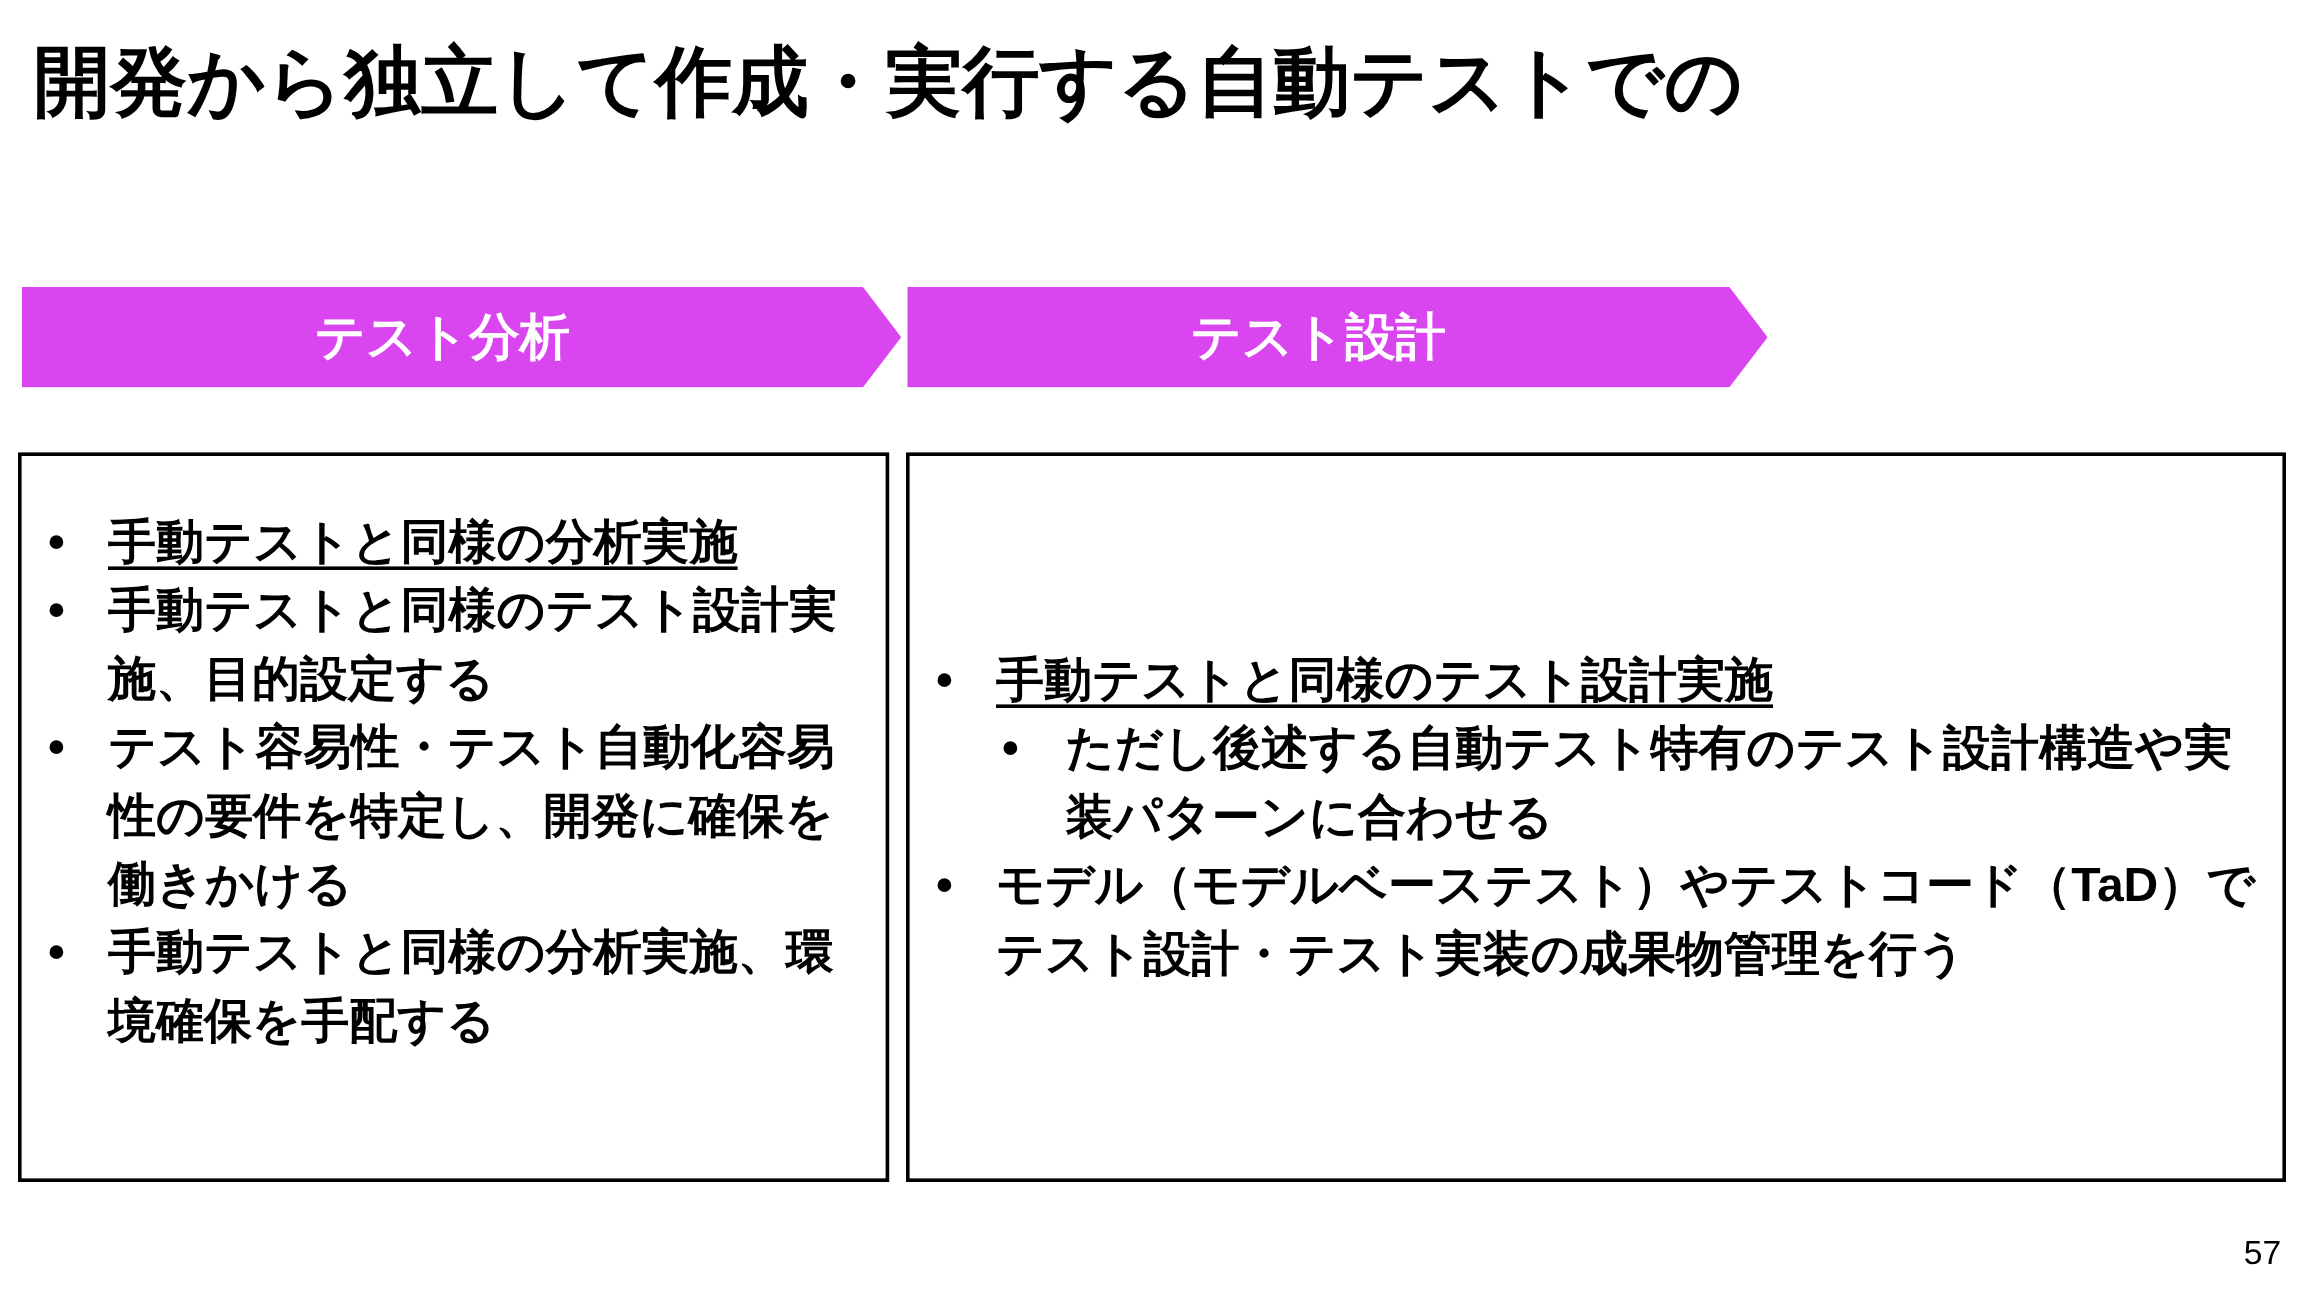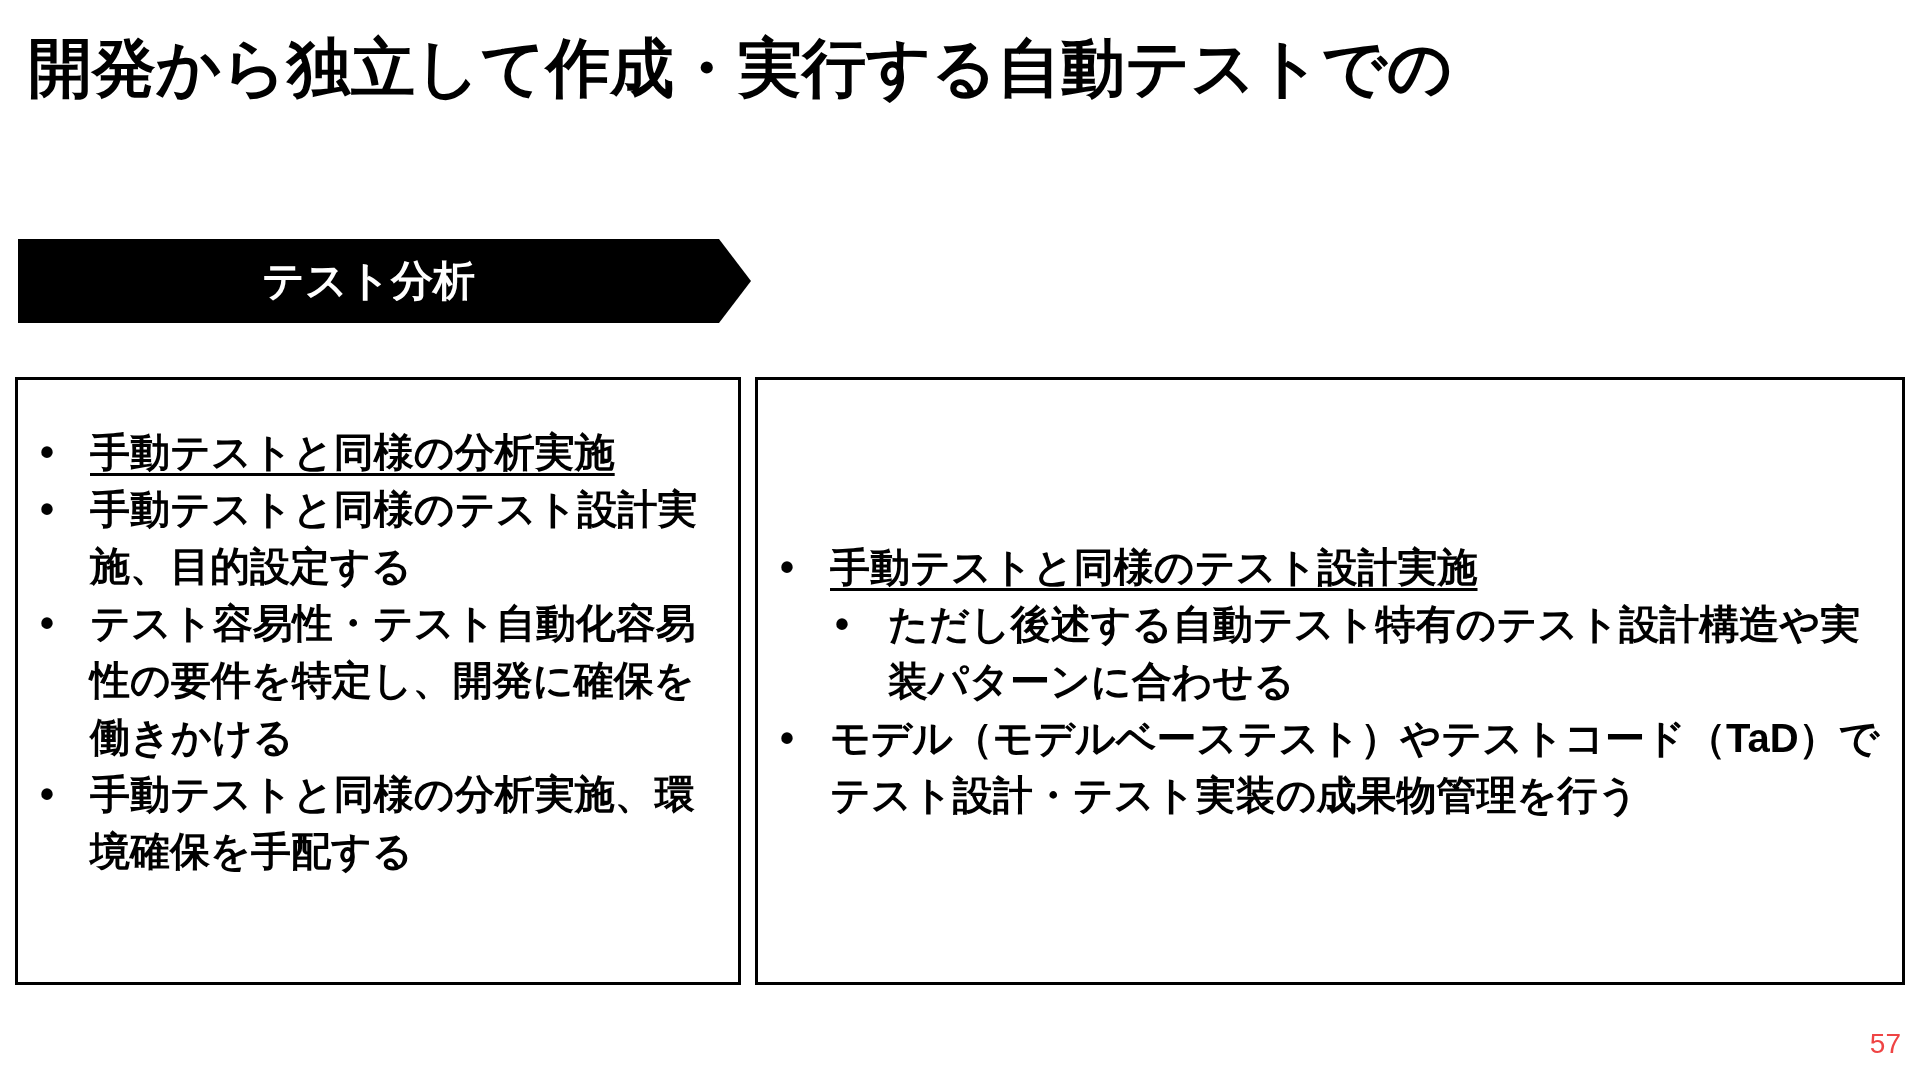--- a/index.html
+++ b/index.html
@@ -33,21 +33,21 @@
   
   .arrows {
     position: absolute;
     left: 18px;
     top: 239px;
     height: 84px;
     display: flex;
     align-items: stretch;
   }
   .arrow {
-    background: #000000;
+    background: #d946ef;
     color: #ffffff;
     clip-path: polygon(0 0, calc(100% - 32px) 0, 100% 50%, calc(100% - 32px) 100%, 0 100%);
     display: flex;
     align-items: center;
     justify-content: center;
     font-size: 42px;
     font-weight: 900;
     padding-right: 32px;
     box-sizing: border-box;
     white-space: nowrap;
@@ -108,38 +108,41 @@
     text-decoration-skip-ink: none;
   }
 
   
   .page-number {
     position: absolute;
     right: 19px;
     top: 1028px;
     font-size: 28px;
     font-weight: 400;
-    color: #ef4444;
+    color: #000000;
   }
 </style>
 </head>
 <body>
 
 <div class="slide">
 
   <div class="title">
     <div>開発から独立して作成・実行する自動テストでの</div>
   </div>
 
   <div class="arrows">
 
       <div class="arrow">
         <span class="arrow-label">テスト分析</span>
       </div>
 
+      <div class="arrow">
+        <span class="arrow-label">テスト設計</span>
+      </div>
 
     </div>
 
   <div class="content-box box-analysis">
 
       <div class="bullet-item">
         <span class="bullet-marker">•</span>
         <span class="bullet-text underlined">手動テストと同様の分析実施</span>
       </div>
 

